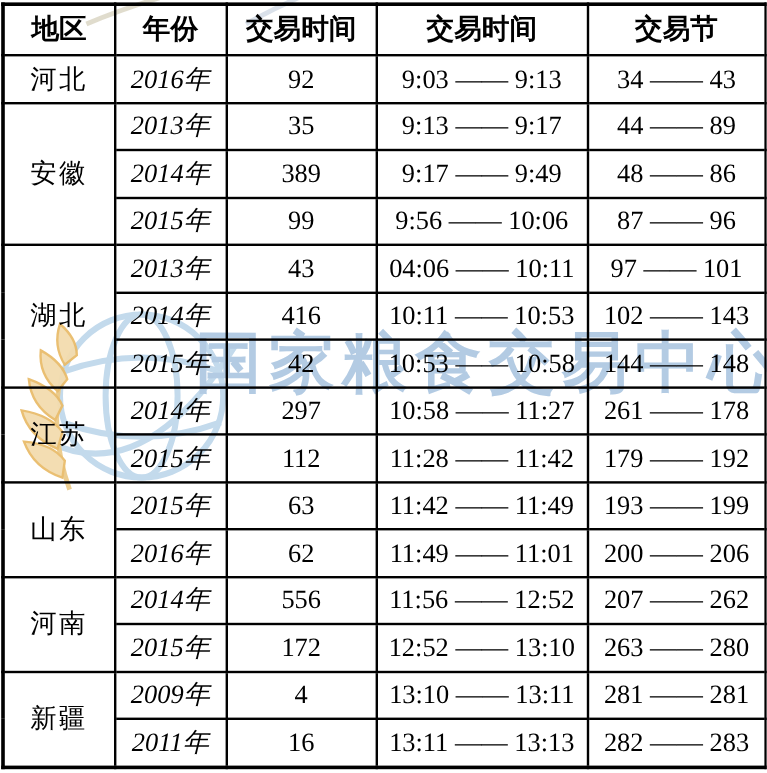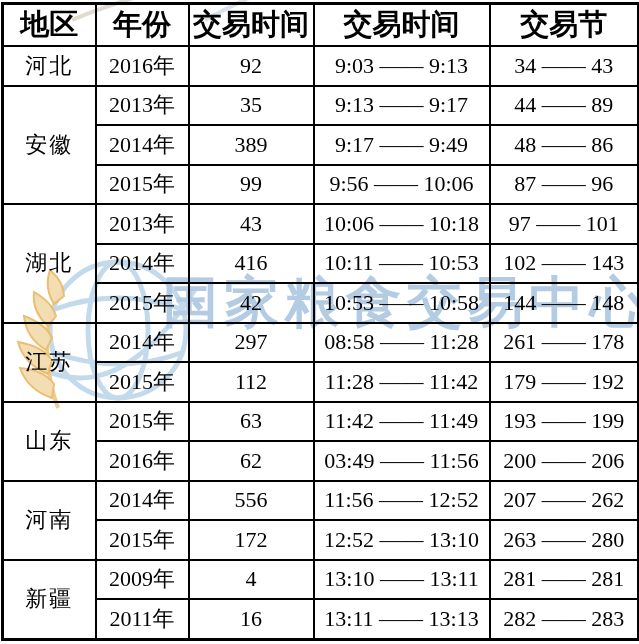--- a/index.html
+++ b/index.html
@@ -34,24 +34,24 @@
     background:transparent;
     border:3px solid #000;
   }
   table.grid th, table.grid td{
     border:2px solid #000;
     text-align:center;vertical-align:middle;
     padding:0;color:#000;background:transparent;
     font-size:22px;line-height:1.1;
   }
   table.grid th{
-    font-weight:bold;font-size:29px;height:40px;
+    font-weight:bold;font-size:23px;height:40px;
   }
   td.region{font-size:23px;letter-spacing:2px;}
-  td.year{font-size:23px;}
+  td.year{font-size:23px;font-style:italic;}
   td.count, td.time, td.session{font-size:23px;white-space:nowrap;}
 </style>
 </head>
 <body>
 
 <div class="stage">
 
   <div class="watermark">
 
     <svg class="wm-top" width="639" height="24" viewBox="0 0 639 24">
@@ -123,59 +123,59 @@
         <tr>
           <td class="year">2015年</td>
           <td class="count">99</td>
           <td class="time">9:56 —— 10:06</td>
           <td class="session">87 —— 96</td>
         </tr>
         <tr>
           <td class="region" rowspan="3">湖北</td>
           <td class="year">2013年</td>
           <td class="count">43</td>
-          <td class="time">10:06 —— 10:18</td>
+          <td class="time">04:06 —— 10:11</td>
           <td class="session">97 —— 101</td>
         </tr>
         <tr>
           <td class="year">2014年</td>
           <td class="count">416</td>
           <td class="time">10:11 —— 10:53</td>
           <td class="session">102 —— 143</td>
         </tr>
         <tr>
           <td class="year">2015年</td>
           <td class="count">42</td>
           <td class="time">10:53 —— 10:58</td>
           <td class="session">144 —— 148</td>
         </tr>
         <tr>
           <td class="region" rowspan="2">江苏</td>
           <td class="year">2014年</td>
           <td class="count">297</td>
-          <td class="time">08:58 —— 11:28</td>
+          <td class="time">10:58 —— 11:27</td>
           <td class="session">261 —— 178</td>
         </tr>
         <tr>
           <td class="year">2015年</td>
           <td class="count">112</td>
           <td class="time">11:28 —— 11:42</td>
           <td class="session">179 —— 192</td>
         </tr>
         <tr>
           <td class="region" rowspan="2">山东</td>
           <td class="year">2015年</td>
           <td class="count">63</td>
           <td class="time">11:42 —— 11:49</td>
           <td class="session">193 —— 199</td>
         </tr>
         <tr>
           <td class="year">2016年</td>
           <td class="count">62</td>
-          <td class="time">03:49 —— 11:56</td>
+          <td class="time">11:49 —— 11:01</td>
           <td class="session">200 —— 206</td>
         </tr>
         <tr>
           <td class="region" rowspan="2">河南</td>
           <td class="year">2014年</td>
           <td class="count">556</td>
           <td class="time">11:56 —— 12:52</td>
           <td class="session">207 —— 262</td>
         </tr>
         <tr>

